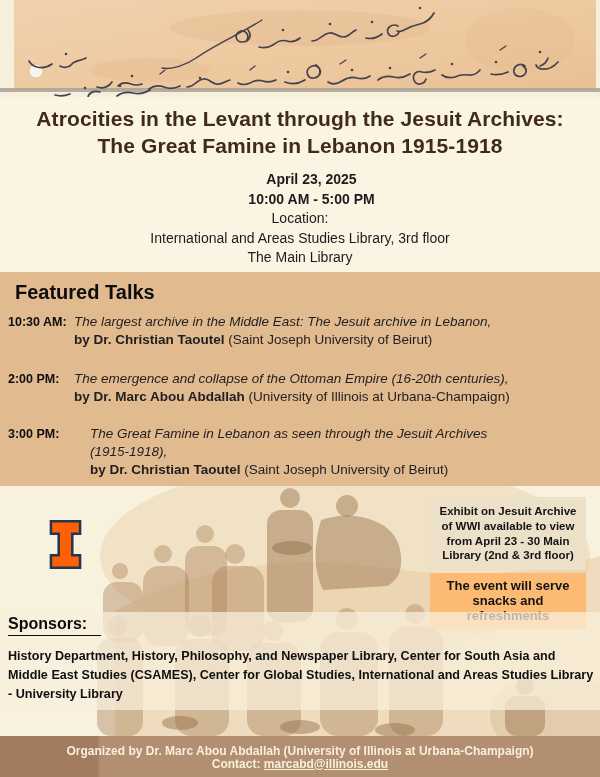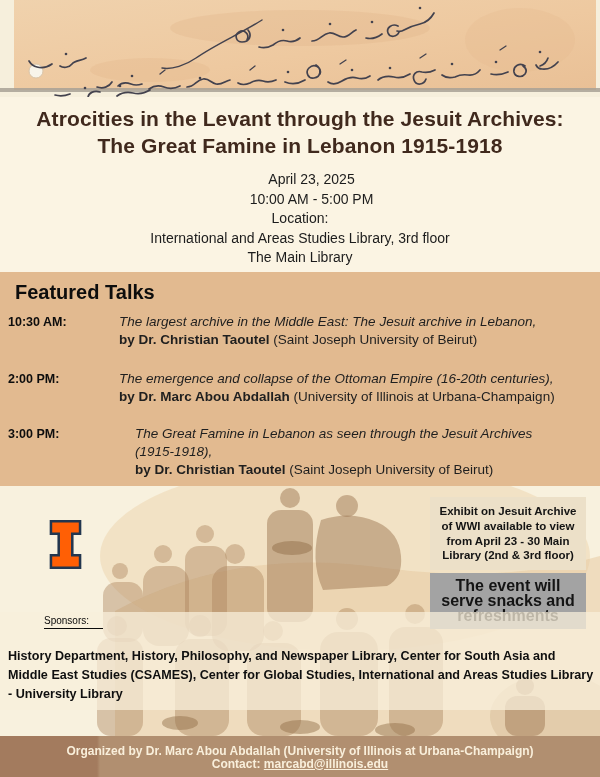--- a/index.html
+++ b/index.html
@@ -14,46 +14,46 @@
 
   
   .manuscript { height:97px; position:relative; background:#f6efdc; }
   .manuscript svg { position:absolute; left:0; top:0; }
 
   
   .title-block { height:175px; background:#fbf4e3; text-align:center; }
   .title-line { font-size:21px; font-weight:700; color:#40291d; line-height:27px; letter-spacing:.1px; }
   .title-line.first { padding-top:8px; }
   .event-info { margin-top:11px; font-size:14px; line-height:19.5px; color:#1c1c1c; }
-  .event-info .bold { font-weight:400;padding-left:23px; }
+  .event-info .bold { font-weight:700;padding-left:23px; }
 
   
   .talks { height:214px; background:#e2ba90; color:#141414; }
   .talks-heading { font-size:20px; font-weight:700; padding:9px 0 0 15px; color:#0d0d0d; }
   .talk { display:flex; padding-left:8px; padding-right:2px;justify-content:flex-end; }
   .talk-1 { margin-top:9px; }
   .talk-2 { margin-top:21px; }
   .talk-3 { margin-top:19px;gap:16px; }
   .talk-time { width:66px; min-width:66px; font-weight:700; font-size:12.5px; padding-top:2px; white-space:nowrap; color:#0d0d0d; }
-  .talk-body { flex:1; font-size:13.5px; line-height:18px; color:#1f1f1f;margin-left:45px; }
+  .talk-body { flex:1; font-size:13.5px; line-height:18px; color:#1f1f1f; }
   .talk-title { font-style:italic; }
   .talk-title.narrow { max-width:438px; }
   .talk-speaker { font-weight:700; }
   .talk-affil { font-weight:400; }
 
   
   .photo-section { height:250px; position:relative; background:#f8f1de; overflow:hidden; }
   .photo-svg { position:absolute; left:85px; top:0; filter:blur(.6px); }
   .block-i { position:absolute; left:49px; top:33px; }
   .notice { position:absolute; left:430px; width:156px; text-align:center; font-weight:700; color:#141414; }
   .notice-exhibit { top:11px; background:#ece0c8; font-size:11.5px; line-height:14.8px; padding:7px 5px; }
-  .notice-snacks { top:87px; background:#a3a3a3; font-size:16px; line-height:14.8px; padding:6px 4px; }
+  .notice-snacks { top:87px; background:#fdba74; font-size:13px; line-height:14.8px; padding:6px 4px; }
   .sponsors-band { position:absolute; left:0; top:126px; width:600px; height:98px; background:rgba(248,239,219,.74); }
-  .sponsors-heading { position:absolute; left:8px; top:129px; font-size:10px; font-weight:400; color:#0b0b0b;
-                      border-bottom:1.6px solid #0b0b0b; padding:0 14px 2px 0; display:inline-block;margin-left:36px; }
+  .sponsors-heading { position:absolute; left:8px; top:129px; font-size:16px; font-weight:700; color:#0b0b0b;
+                      border-bottom:1.6px solid #0b0b0b; padding:0 14px 2px 0; display:inline-block; }
   .sponsors-text { position:absolute; left:8px; width:586px; top:161px; font-size:12.6px; font-weight:700; line-height:19px; color:#0f0f0f; }
 
   
   .footer { height:41px; background:linear-gradient(90deg,#a37b5e 0,#a37b5e 97px,#b18f70 100px);
             display:flex; flex-direction:column; justify-content:center; align-items:center;
             color:#f9efdb; text-align:center; }
   .footer-line1 { font-size:12px; font-weight:700; line-height:14px;text-align:center; }
   .footer-line2 { font-size:10.5px; font-weight:700; line-height:12px; }
   .footer-line3 { font-size:12px; font-weight:700; line-height:12px; }
   .email-link { text-decoration:underline; color:#f9efdb; cursor:pointer; }

